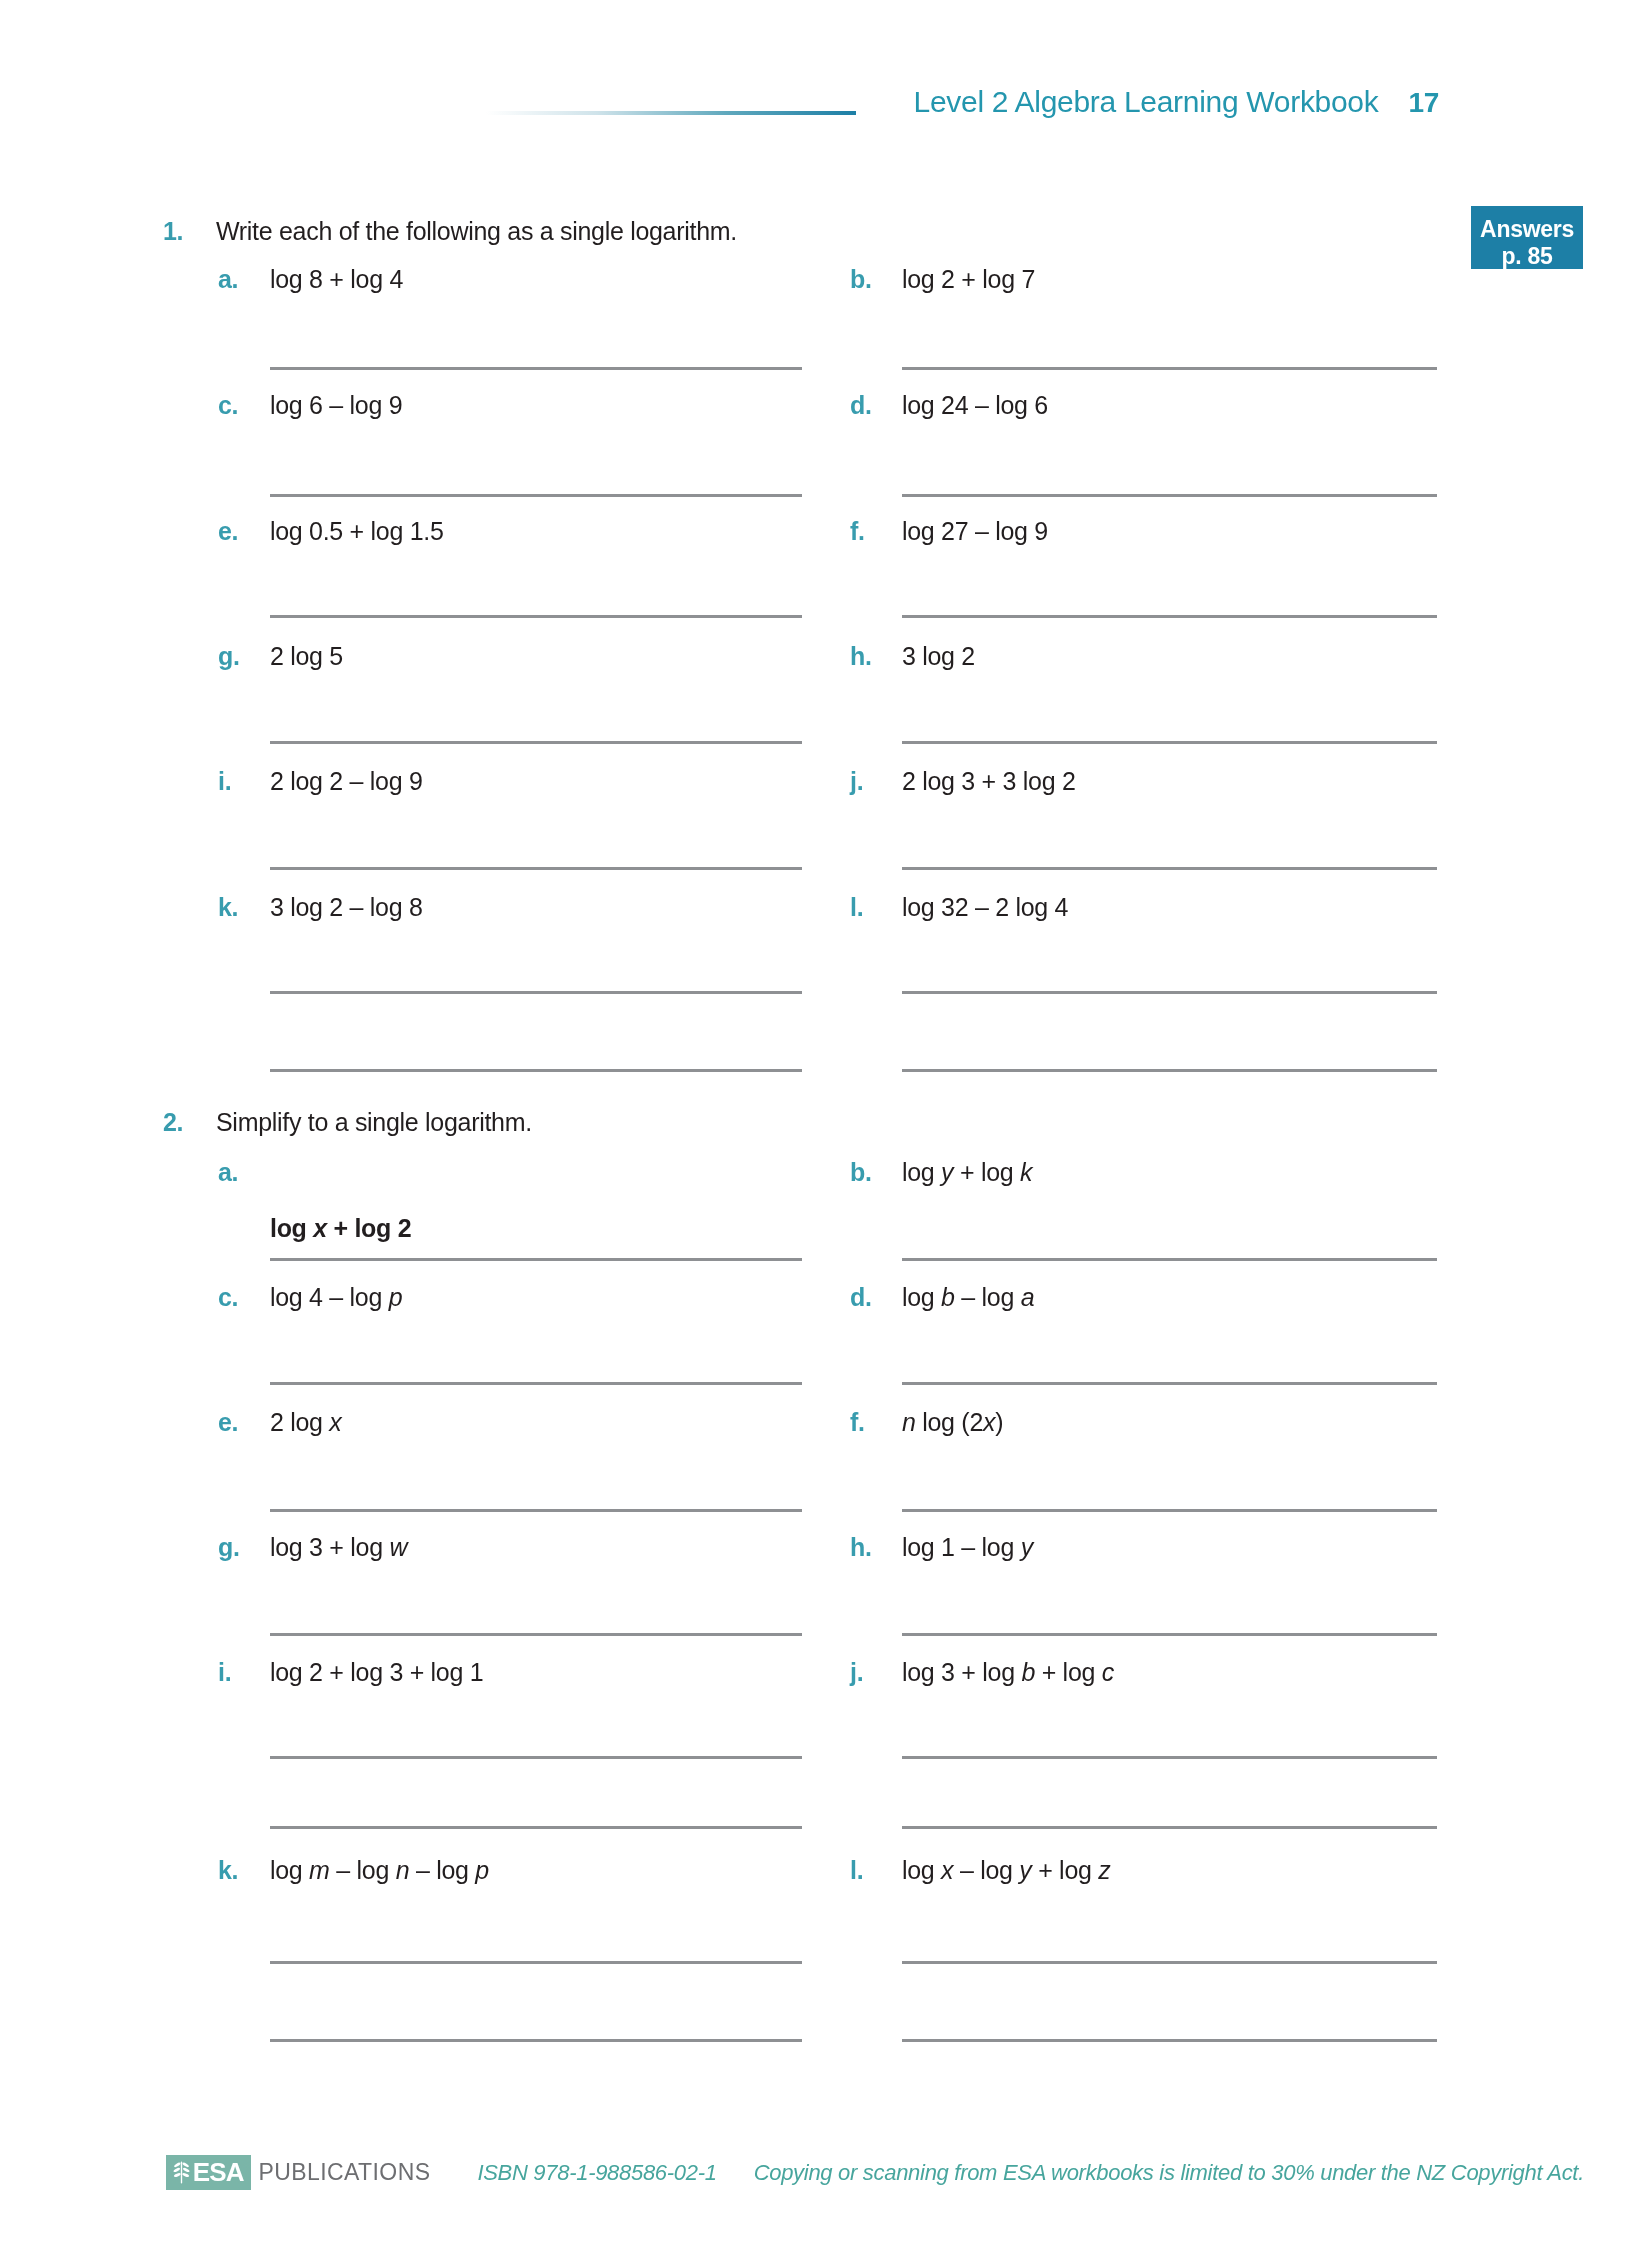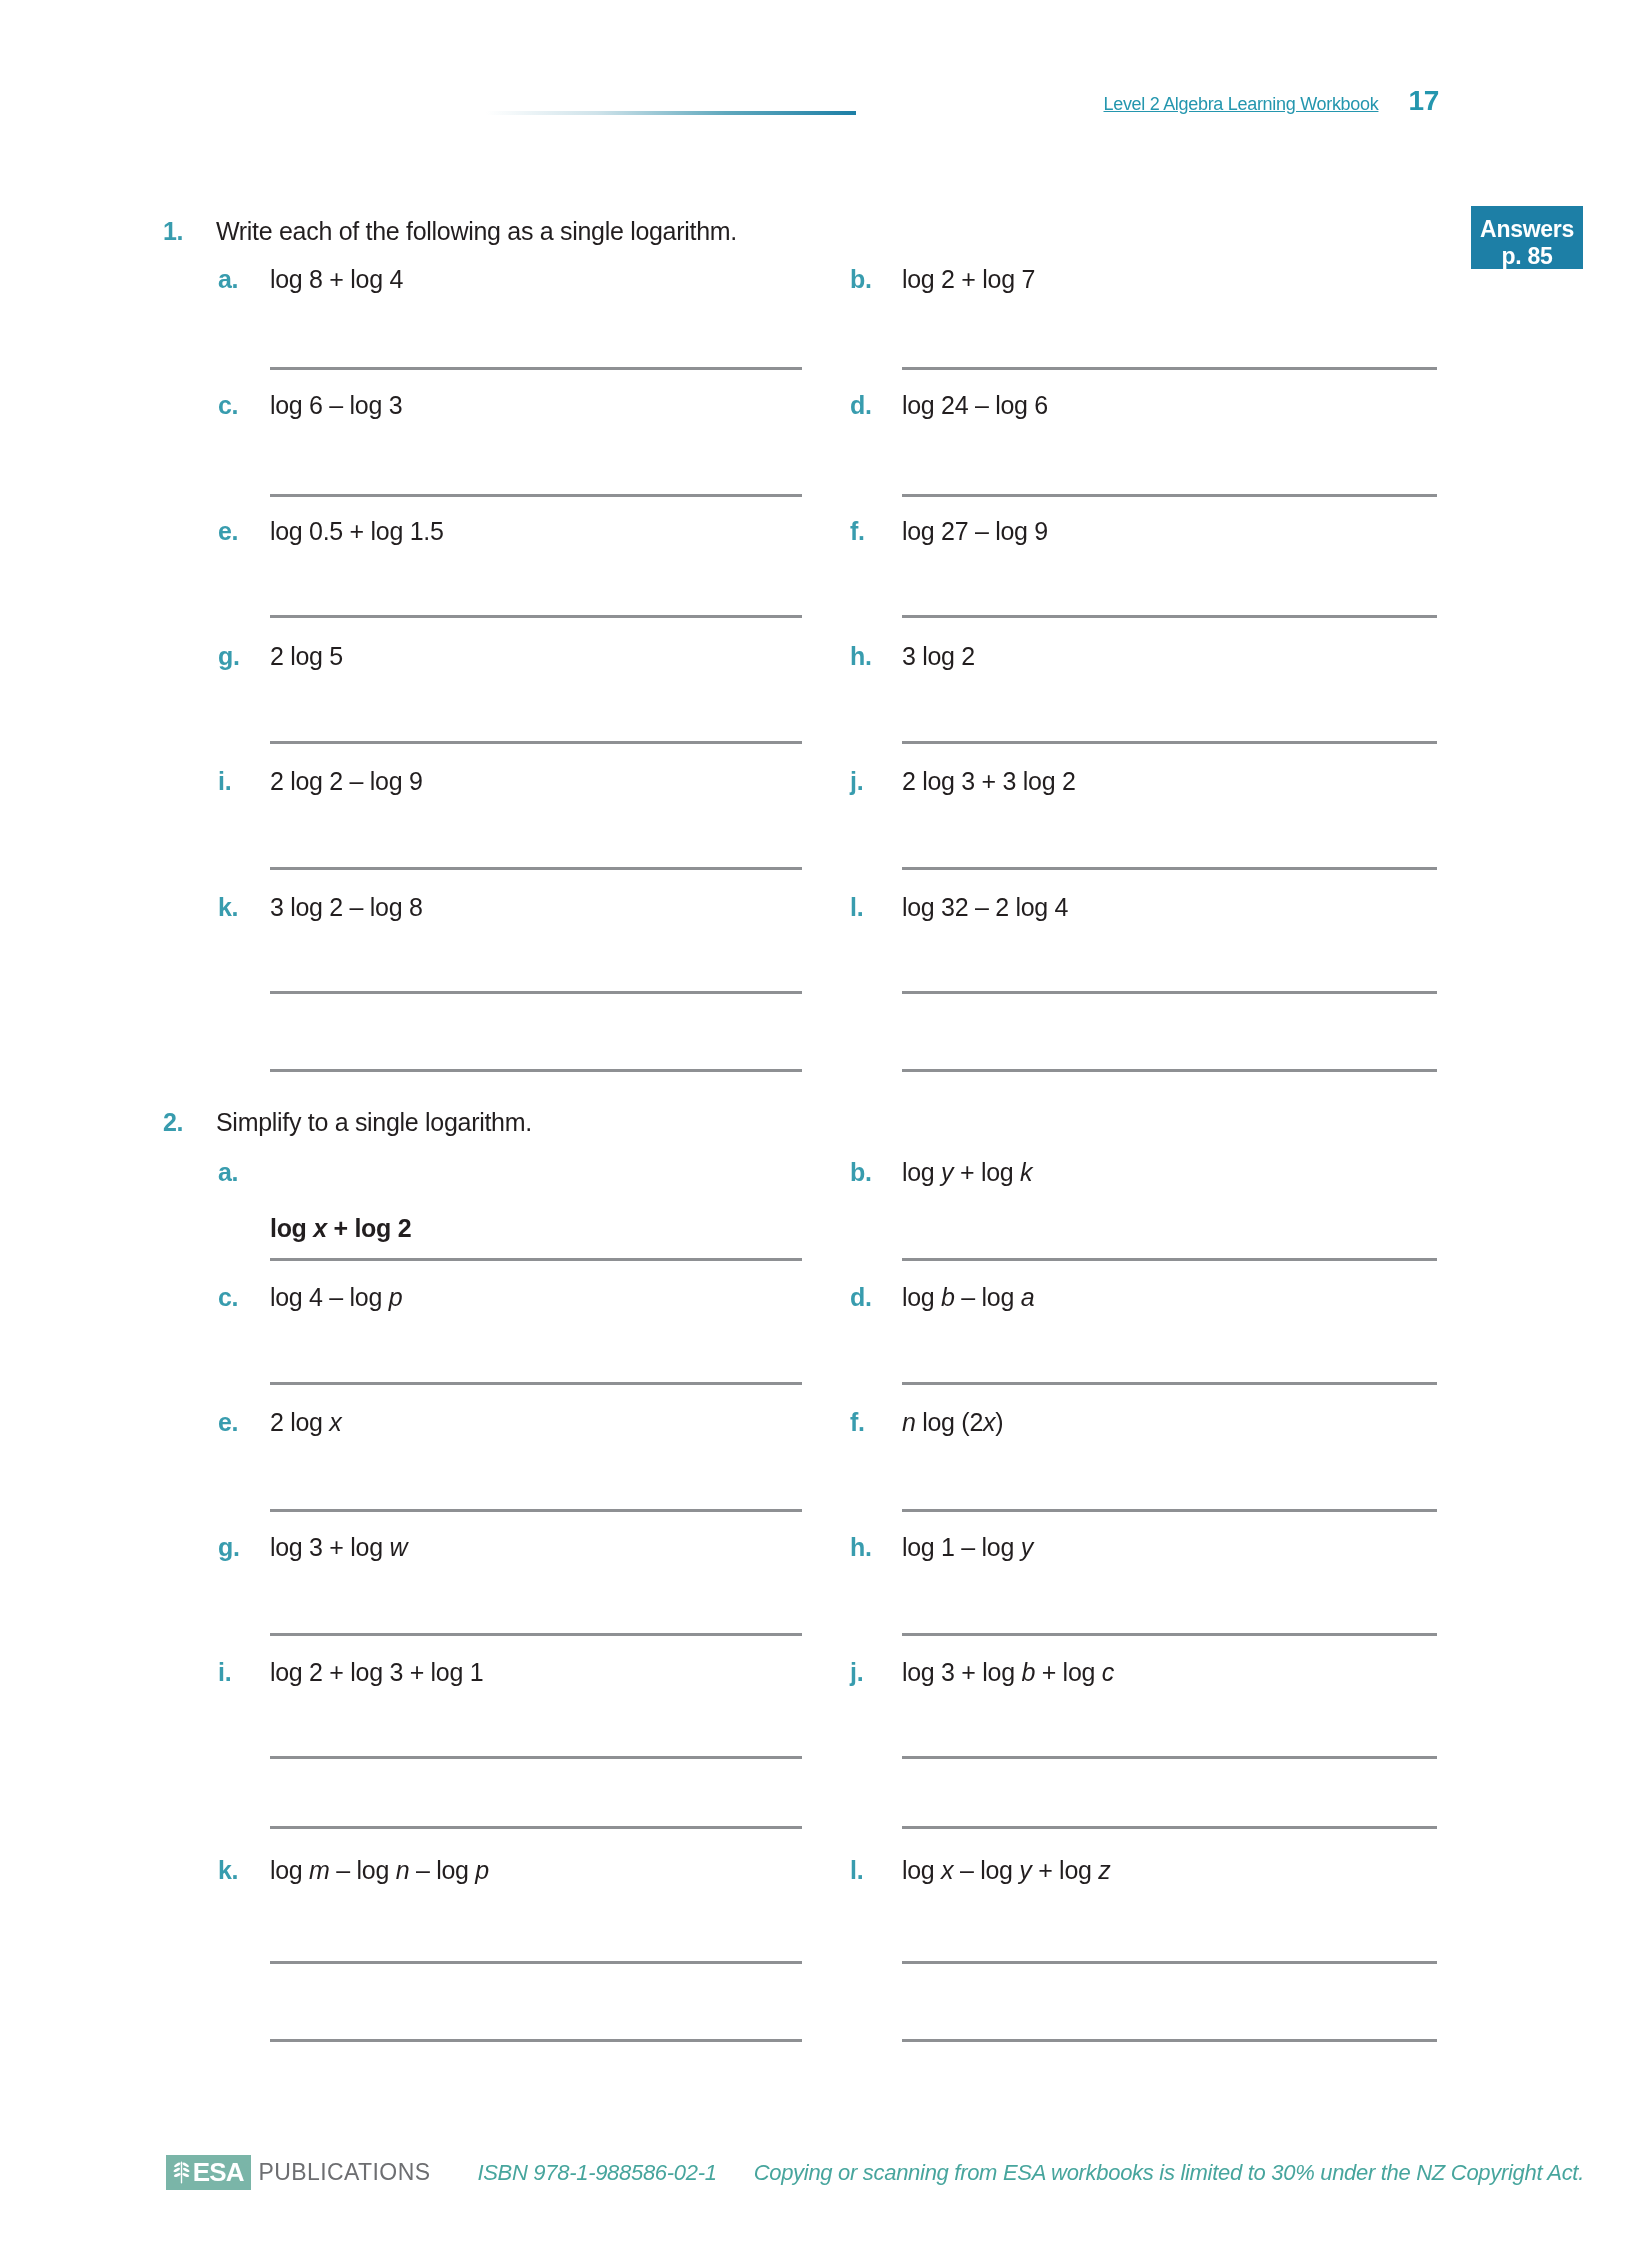--- a/index.html
+++ b/index.html
@@ -19,21 +19,21 @@
     letter-spacing:-0.3px;
   }
   
   .header-rule{
     position:absolute;left:486px;top:111px;width:370px;height:4.2px;
     background:linear-gradient(to right, rgba(36,150,174,0), #cfe3ea 30%, #5fa8bd 65%, #1d7fa6 100%);
   }
   .header{
     position:absolute;left:0;top:85px;width:1439px;text-align:right;white-space:nowrap;
   }
-  .header .title{font-size:18px;color:var(--accent);text-decoration:underline;}
+  .header .title{font-size:30px;color:var(--accent);}
   .header .pagenum{font-size:28px;color:var(--accent);font-weight:bold;margin-left:30px;}
   
   .badge{
     position:absolute;left:1471px;top:206px;width:112px;height:63px;box-sizing:border-box;
     background:var(--badge);color:#ffffff;text-align:center;
     font-weight:bold;font-size:23px;line-height:27px;padding-top:10px;
   }
   
   .section-number,.item-label{
     position:absolute;color:var(--label);font-weight:bold;font-size:25px;line-height:29px;white-space:nowrap;
@@ -77,21 +77,21 @@
   </div>
 
   <div id="exercises">
       <div class="section-number" style="left: 163px; top: 217px;">1.</div>
       <div class="section-prompt" style="left: 216px; top: 217px;">Write each of the following as a single logarithm.</div>
       <div class="item-label" style="left: 218px; top: 265px;">a.</div>
       <div class="item-expr" style="left: 270px; top: 265px;">log 8 + log 4</div>
       <div class="item-label" style="left: 850px; top: 265px;">b.</div>
       <div class="item-expr" style="left: 902px; top: 265px;">log 2 + log 7</div>
       <div class="item-label" style="left: 218px; top: 391px;">c.</div>
-      <div class="item-expr" style="left: 270px; top: 391px;">log 6 – log 3</div>
+      <div class="item-expr" style="left: 270px; top: 391px;">log 6 – log 9</div>
       <div class="item-label" style="left: 850px; top: 391px;">d.</div>
       <div class="item-expr" style="left: 902px; top: 391px;">log 24 – log 6</div>
       <div class="item-label" style="left: 218px; top: 517px;">e.</div>
       <div class="item-expr" style="left: 270px; top: 517px;">log 0.5 + log 1.5</div>
       <div class="item-label" style="left: 850px; top: 517px;">f.</div>
       <div class="item-expr" style="left: 902px; top: 517px;">log 27 – log 9</div>
       <div class="item-label" style="left: 218px; top: 642px;">g.</div>
       <div class="item-expr" style="left: 270px; top: 642px;">2 log 5</div>
       <div class="item-label" style="left: 850px; top: 642px;">h.</div>
       <div class="item-expr" style="left: 902px; top: 642px;">3 log 2</div>

